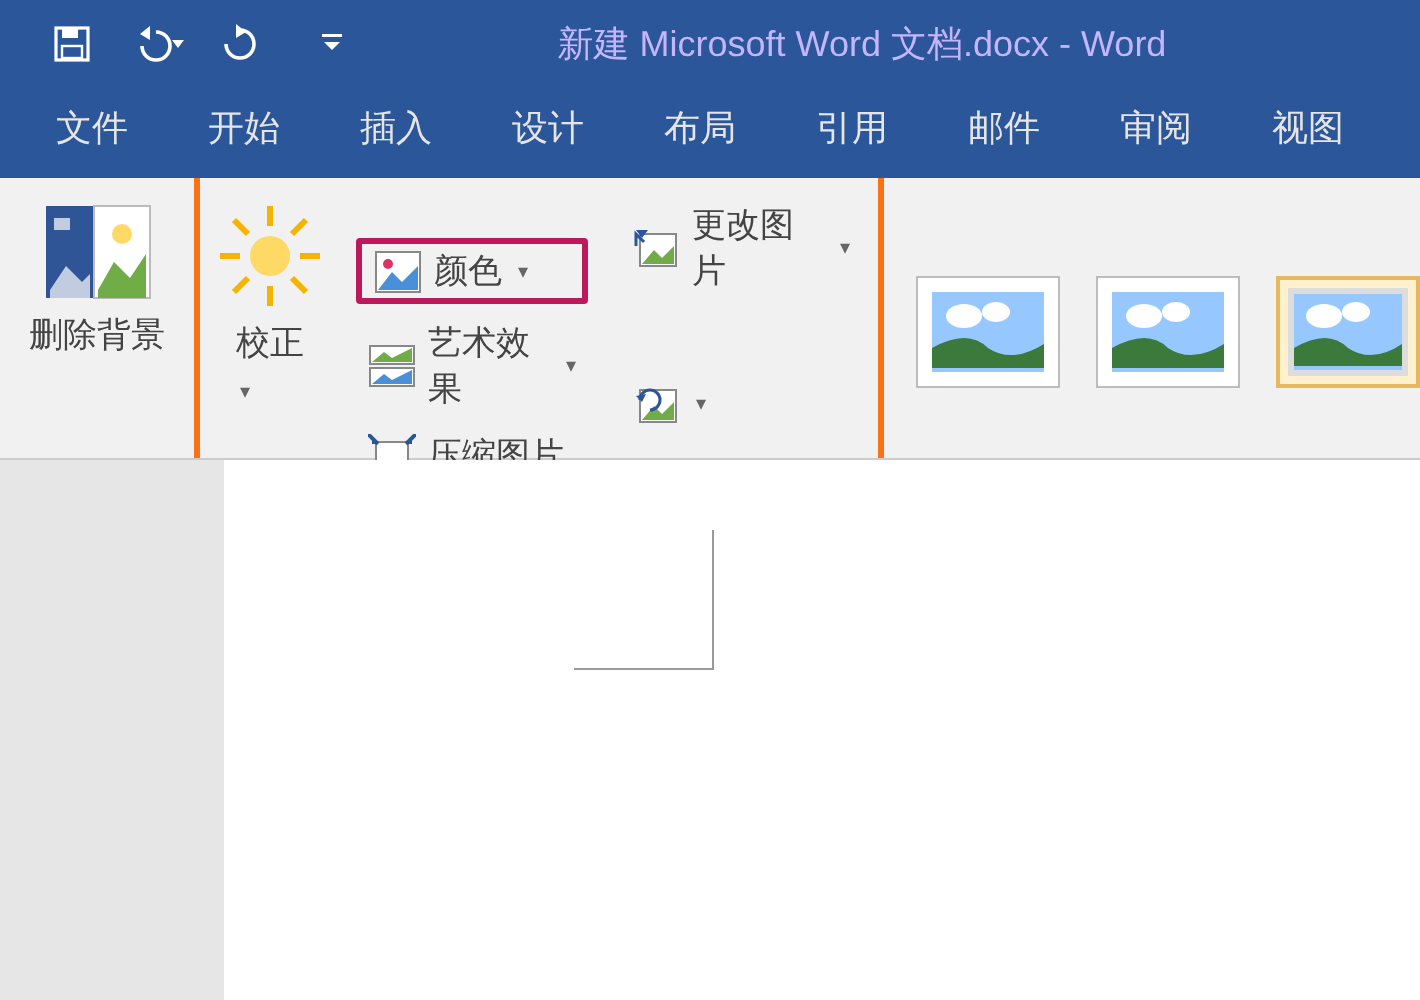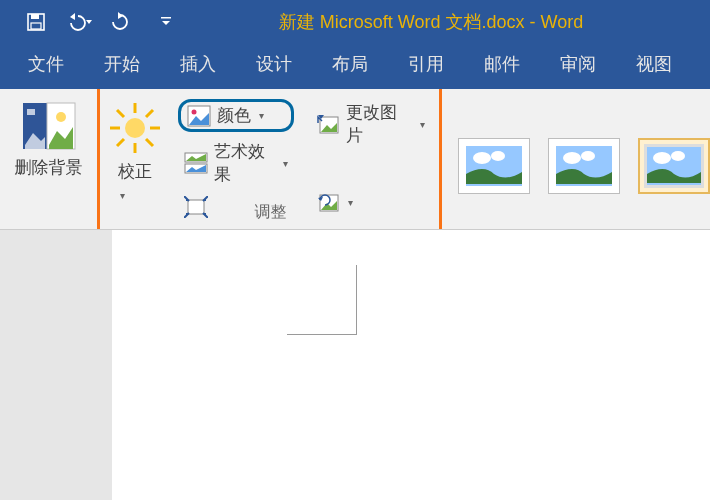--- a/index.html
+++ b/index.html
@@ -1,33 +1,33 @@
 <!DOCTYPE html>
 <html><head>
 <meta charset="utf-8">
 <style>
   * { box-sizing: border-box; margin: 0; padding: 0; }
   body { font-family: "Microsoft YaHei", "Segoe UI", sans-serif; font-size: 16px; background: #fff; width: 710px; height: 500px; overflow: hidden; }
-  .titlebar { background: #2b579a; height: 44px; display: flex; align-items: center; color: #eab308; }
+  .titlebar { background: #2b579a; height: 44px; display: flex; align-items: center; color: #c4b5fd; }
   .qat { display: flex; align-items: center; gap: 18px; padding-left: 26px; }
   .qat .ico { display: flex; align-items: center; }
   .title { flex: 1; text-align: center; font-size: 18px; padding-right: 20px; }
   .tabs { background: #2b579a; display: flex; padding-left: 28px; gap: 40px; height: 45px; align-items: flex-start; padding-top: 8px;}
   .tab { color: #e5e5e5; font-size: 18px; cursor: pointer; }
   .ribbon { background: #f1f1f1; border-bottom: 1px solid #ccc; height: 141px; display: flex; position: relative; }
   .group { border-right: 3px solid #f97316; height: 100%; position: relative; padding: 6px 8px 0 8px; display: flex; flex-direction: column; align-items: center; }
   .group-label { position: absolute; bottom: 6px; left: 0; right: 0; text-align: center; font-size: 16px; color: #666; }
   .bigbtn { display: flex; flex-direction: column; align-items: center; width: 90px; cursor: pointer; padding-top: 6px;}
   .bigbtn .cap { font-size: 17px; color: #444; line-height: 1.3; text-align: left; margin-top: 6px; }
   .sun { width: 54px; height: 54px; position: relative; }
   .col { display: flex; flex-direction: column; gap: 6px; padding-top: 4px; }
   .smallbtn { display: flex; align-items: center; gap: 6px; font-size: 17px; color: #444; cursor: pointer; padding: 2px 6px; }
   .smallbtn .picico { width: 24px; height: 22px; display: inline-block; }
   .dd { font-size: 10px; color: #666; margin-left: 2px; }
-  .highlight { border: 3px solid #0369a1; border-radius: 13px; }
+  .highlight { border: 3px solid #be185d; border-radius: 2px; margin-top: 20px; }
   .styles { display: flex; gap: 18px; align-items: center; padding-left: 16px; padding-top: 14px;}
   .thumb { width: 72px; height: 56px; background: #fff; border: 1px solid #bdbdbd; display: flex; align-items: center; justify-content: center; cursor: pointer; }
   .thumb.sel { border: 2px solid #e6b85c; background: #fff0d0; }
   .document { display: flex; height: calc(500px - 44px - 45px - 141px); }
   .gutter { width: 112px; background: #e6e6e6; }
   .page { flex: 1; background: #fff; position: relative; }
   .imgframe { position: absolute; left: 175px; top: 35px; width: 70px; height: 70px; border-right: 1px solid #9a9a9a; border-bottom: 1px solid #9a9a9a; }
   svg { display: block; }
 </style>
 </head>
@@ -140,20 +140,21 @@
         <span class="dd">▾</span>
       </div>
       <div class="smallbtn">
         <span class="picico">
           <svg width="24" height="22" viewBox="0 0 24 22">
               <rect x="4" y="4" width="16" height="14" fill="#fff" stroke="#888"></rect>
               <path d="M0 0 L5 5 M24 0 L19 5 M0 22 L5 17 M24 22 L19 17" stroke="#2b579a" stroke-width="2"></path>
               <path d="M2 2 L5 5 L2 5 Z M22 2 L19 5 L22 5 Z M2 20 L5 17 L2 17 Z M22 20 L19 17 L22 17 Z" fill="#2b579a"></path>
             </svg>
         </span>
+        <span>压缩图片</span>
       </div>
     </div>
   </div>
 
   <div class="group" style="width:140px;align-items:flex-start;">
     <div class="col">
       <div class="smallbtn">
         <span class="picico">
           <svg width="24" height="22" viewBox="0 0 24 22">
               <rect x="4" y="4" width="18" height="16" fill="#fff" stroke="#888"></rect>
@@ -171,21 +172,20 @@
           <svg width="24" height="22" viewBox="0 0 24 22">
               <rect x="4" y="4" width="18" height="16" fill="#fff" stroke="#888"></rect>
               <path d="M5 19 L11 12 L15 16 L21 10 L21 19 Z" fill="#70ad47"></path>
               <path d="M4 9 A5 5 0 1 1 9 14" fill="none" stroke="#2b579a" stroke-width="1.5"></path>
               <path d="M2 7 L5 10 L7 6 Z" fill="#2b579a"></path>
             </svg>
         </span>
         <span class="dd">▾</span>
       </div>
     </div>
-    <div class="group-label" style="left:-200px;">调整</div>
   </div>
 
   <div class="styles">
     <div class="thumb">
       <svg width="60" height="44" viewBox="0 0 60 44">
           <rect width="60" height="44" fill="#fff"></rect>
           <rect x="2" y="2" width="56" height="40" fill="#96c8ff"></rect>
           <ellipse cx="18" cy="14" rx="9" ry="6" fill="#fff"></ellipse>
           <ellipse cx="34" cy="12" rx="7" ry="5" fill="#fff"></ellipse>
           <path d="M2 40 L2 30 Q20 20 30 30 Q42 38 58 28 L58 40 Z" fill="#3b7a3b"></path>

